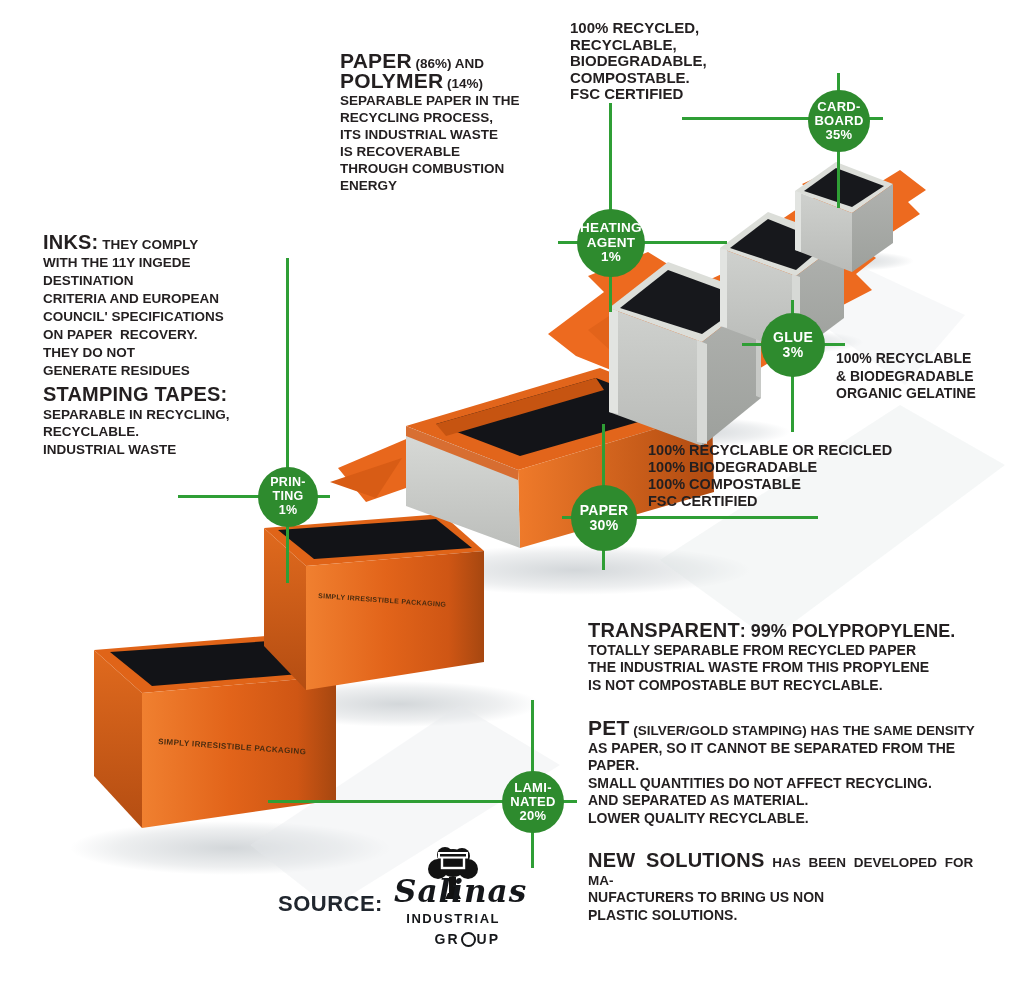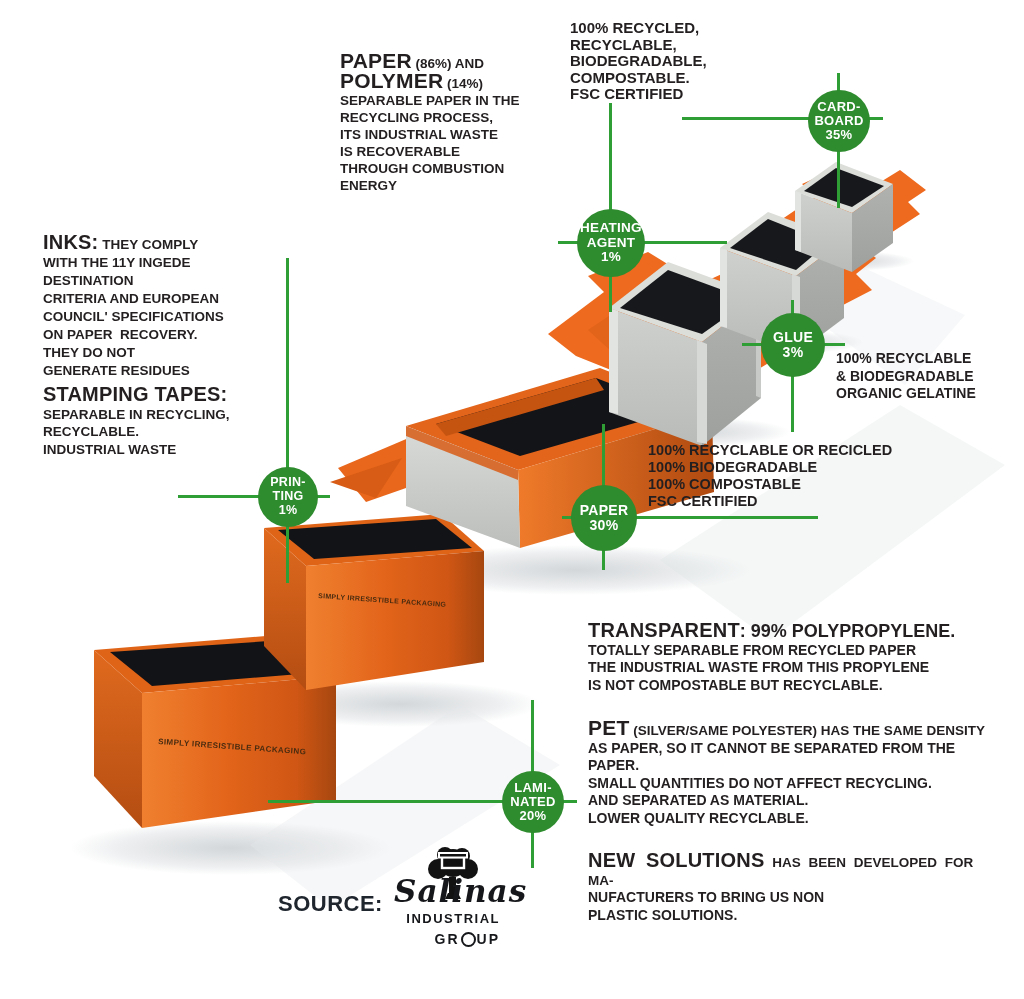--- a/index.html
+++ b/index.html
@@ -245,21 +245,21 @@
   </div>
 
   <div class="txt s14" style="left:588px;top:622px;width:400px">
     <div class="ln"><span class="h20">TRANSPARENT</span><span class="sfx14">: 99% POLYPROPYLENE.</span></div>
     <div class="ln">TOTALLY SEPARABLE FROM RECYCLED PAPER</div>
     <div class="ln">THE INDUSTRIAL WASTE FROM THIS PROPYLENE</div>
     <div class="ln">IS NOT COMPOSTABLE BUT RECYCLABLE.</div>
   </div>
 
   <div class="txt s14" style="left:588px;top:719px;width:410px">
-    <div class="ln"><span class="h21">PET</span><span class="sfx"> (SILVER/SAME POLYESTER) HAS THE SAME DENSITY</span></div>
+    <div class="ln"><span class="h21">PET</span><span class="sfx"> (SILVER/GOLD STAMPING) HAS THE SAME DENSITY</span></div>
     <div class="ln">AS PAPER, SO IT CANNOT BE SEPARATED FROM THE PAPER.</div>
     <div class="ln">SMALL QUANTITIES DO NOT AFFECT RECYCLING.</div>
     <div class="ln">AND SEPARATED AS MATERIAL.</div>
     <div class="ln">LOWER QUALITY RECYCLABLE.</div>
   </div>
 
   <div class="txt s14 ws" style="left:588px;top:852px;width:410px">
     <div class="ln"><span class="h20">NEW SOLUTIONS</span><span class="sfx"> HAS BEEN DEVELOPED FOR MA-</span></div>
     <div class="ln">NUFACTURERS TO BRING US NON</div>
     <div class="ln">PLASTIC SOLUTIONS.</div>

